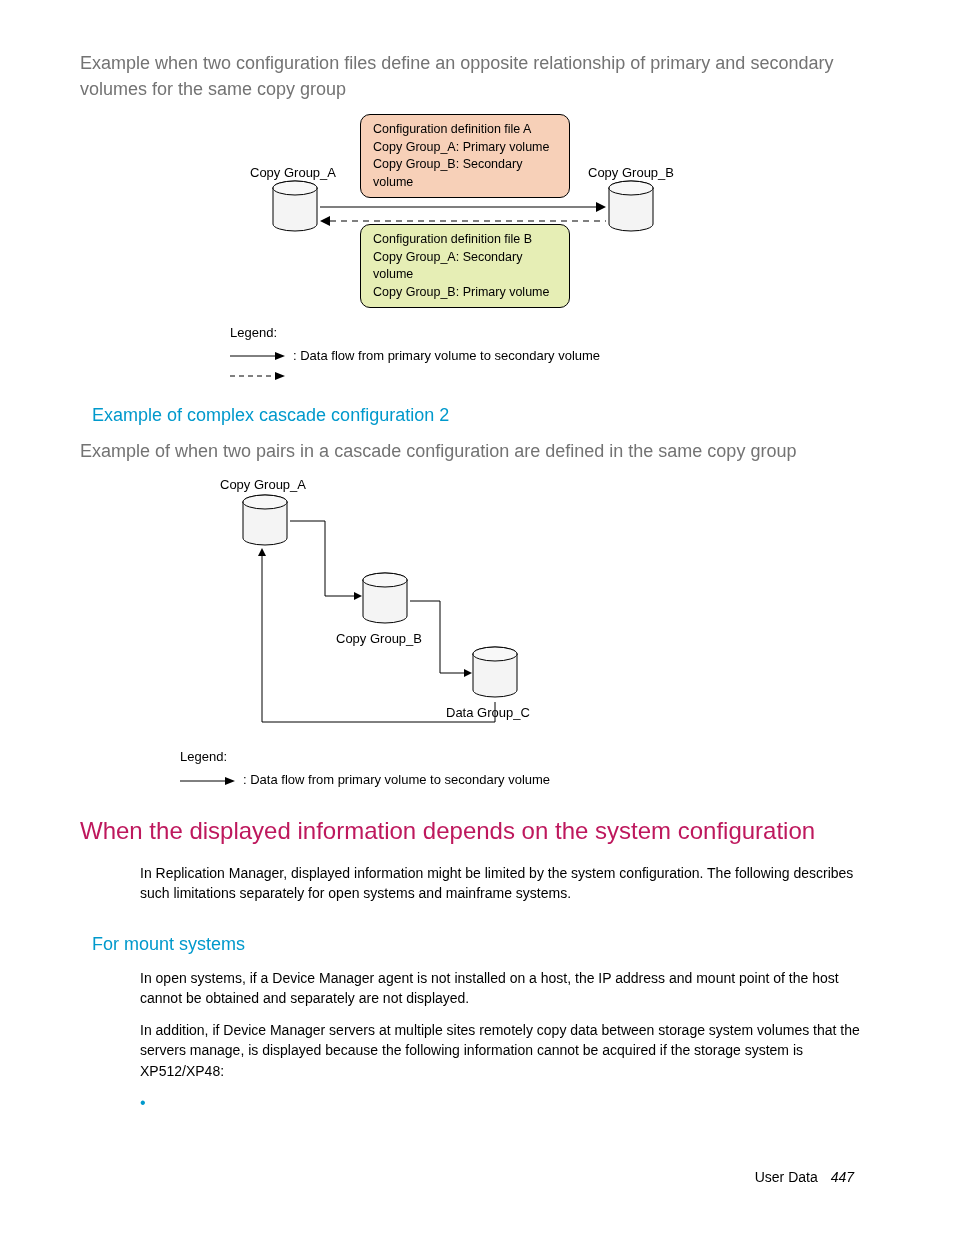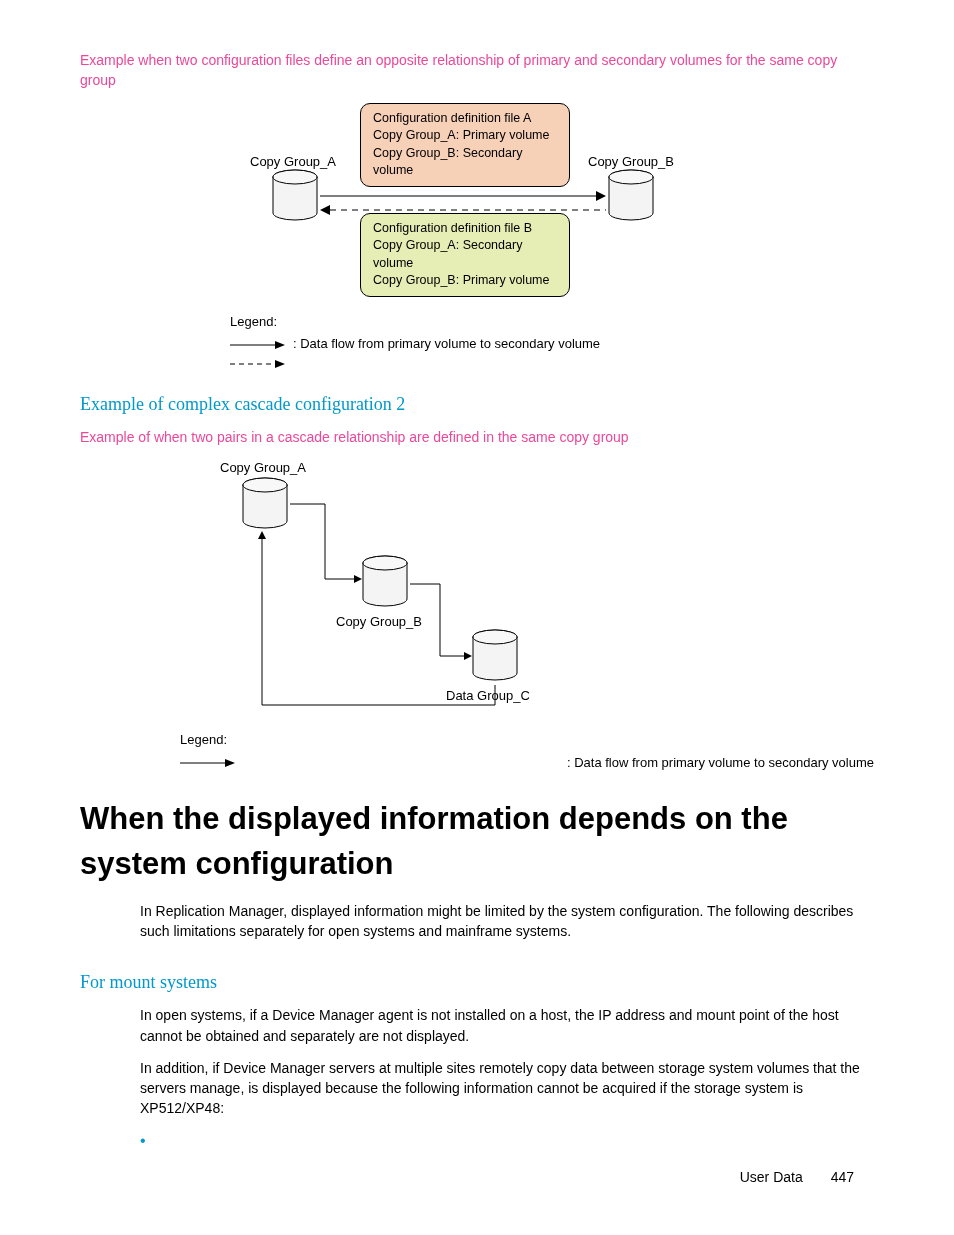--- a/index.html
+++ b/index.html
@@ -6,36 +6,35 @@
     font-family: Arial, Helvetica, sans-serif;
     margin: 0;
     padding: 50px 80px 40px 80px;
     width: 954px;
     box-sizing: border-box;
     color: #000;
     font-size: 14px;
     line-height: 1.45;
   }
   .link-text {
-    color: #ec4899;
-    font-size: 14px;
+    color: #737373;
+    font-size: 18px;
     margin-bottom: 12px;
   }
   h2.section-heading {
-    color: #000000;
-    font-weight: bold;
-    font-size: 31px;
+    color: #be185d;
+    font-weight: normal;
+    font-size: 24px;
     margin: 24px 0 14px 0;
   }
   h3.subsection-heading {
     color: #0099cc;
     font-weight: normal;
     font-size: 18px;
-    margin: 28px 0 10px 0;
-    font-family: Liberation Serif, serif;
+    margin: 28px 0 10px 12px;
   }
   .body-para {
     margin: 8px 0 12px 60px;
     font-size: 14px;
   }
   .bullet-row {
     margin-left: 60px;
     display: flex;
     font-size: 14px;
   }
@@ -44,21 +43,21 @@
     font-size: 16px;
     line-height: 1.2;
     margin-right: 10px;
   }
   .footer {
     position: absolute;
     bottom: 48px;
     right: 100px;
     font-size: 14px;
   }
-  .footer .pg { margin-left: 24px; }
+  .footer .pg { margin-left: 9px; font-style: italic; }
   .diagram-area {
     margin: 10px 0 10px 60px;
   }
   
   .diag1 { position: relative; width: 640px; height: 260px; }
   .box {
     position: absolute;
     border: 1px solid #000;
     border-radius: 10px;
     padding: 6px 12px;
@@ -74,21 +73,21 @@
   }
   .cyl-label {
     position: absolute;
     font-size: 13px;
     white-space: nowrap;
   }
   .legend {
     font-size: 13px;
     margin-top: 12px;
   }
-  .legend-row { display: flex; align-items: center; margin-top: 4px; justify-content: space-between; }
+  .legend-row { display: flex; align-items: center; margin-top: 4px; }
   .legend-text { margin-left: 8px; font-size: 13px; }
   
   .diag2 { position: relative; width: 480px; height: 260px; }
 </style>
 </head>
 <body>
 
 <div class="link-text">Example when two configuration files define an opposite relationship of primary and secondary volumes for the same copy group</div>
 
 <div class="diagram-area">
@@ -143,21 +142,21 @@
         <svg width="55" height="12">
           <line x1="0" y1="6" x2="45" y2="6" stroke="#000" stroke-dasharray="5,4"></line>
           <polygon points="45,2 55,6 45,10" fill="#000"></polygon>
         </svg>
       </div>
     </div>
   </div>
 </div>
 
 <h3 class="subsection-heading">Example of complex cascade configuration 2</h3>
-<div class="link-text">Example of when two pairs in a cascade relationship are defined in the same copy group</div>
+<div class="link-text">Example of when two pairs in a cascade configuration are defined in the same copy group</div>
 
 <div class="diagram-area">
   <div class="diag2">
 
     <div class="cyl-label" style="left:80px; top:0px;">Copy Group_A</div>
     <svg class="cyl" style="left:100px; top:18px;" width="50" height="56">
       <ellipse cx="25" cy="8" rx="22" ry="7" fill="#eee" stroke="#000"></ellipse>
       <path d="M3 8 v36 a22 7 0 0 0 44 0 V8" fill="#f4f4f4" stroke="#000"></path>
       <ellipse cx="25" cy="8" rx="22" ry="7" fill="#f8f8f8" stroke="#000"></ellipse>
     </svg>

